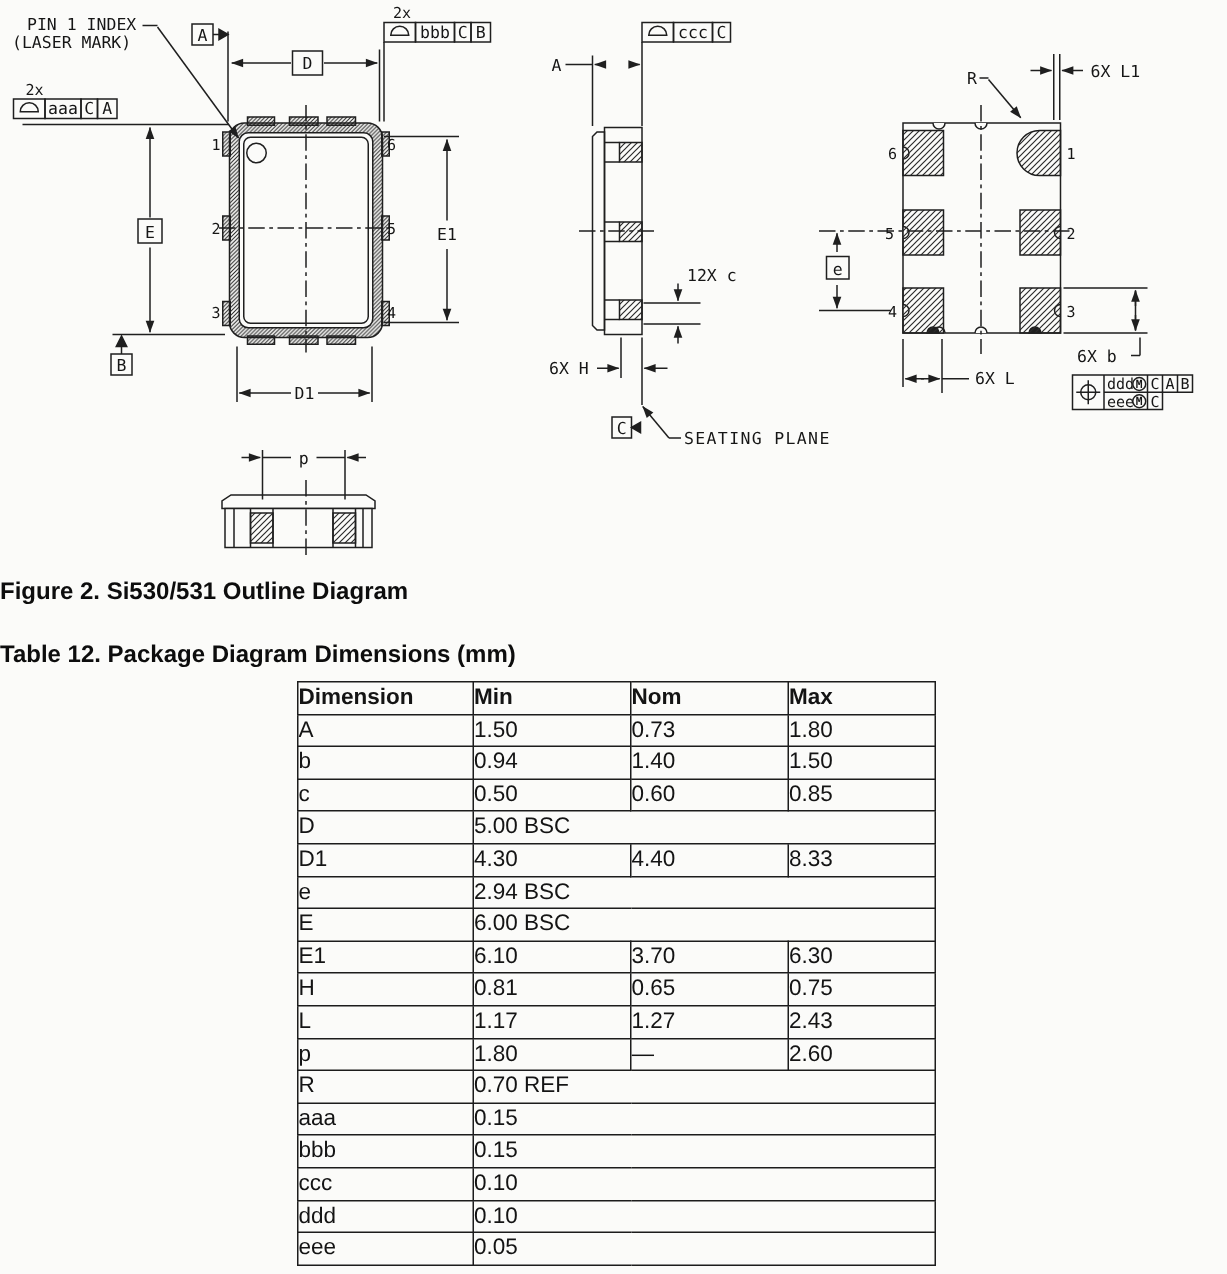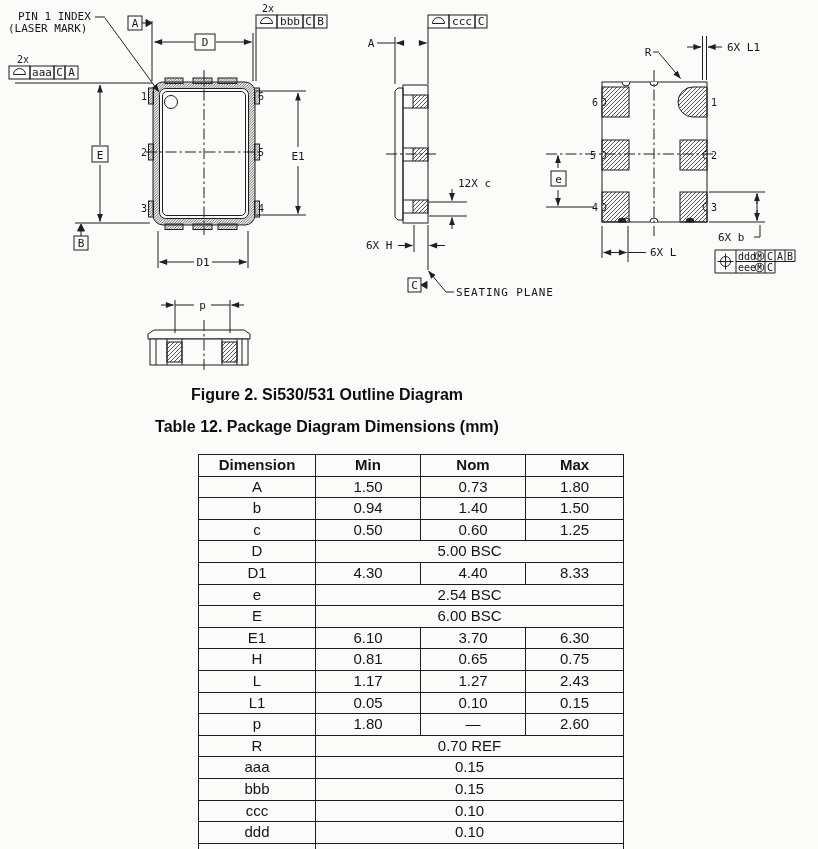--- a/index.html
+++ b/index.html
@@ -12,30 +12,30 @@
   svg { display:block; }
   svg text {
     font-family:"DejaVu Sans Mono", monospace;
     font-size:11px; fill:#161616; stroke:none;
   }
   svg text.pin { font-size:10px; }
   svg text.qty { font-size:10px; }
   svg text.mm  { font-size:7.5px; font-weight:bold; }
   svg text.sp  { font-size:11px; letter-spacing:0.9px; }
   .caption {
-    position:absolute; left:0; width:654px; text-align:center;
+    position:absolute; left:0; width:654px; 
     font-weight:bold; font-size:16px; line-height:20px; color:#0d0d0d;
   }
   table.dims {
     position:absolute; left:198px; top:454px; width:425px;
     border-collapse:collapse; table-layout:fixed;
     font-size:15px; color:#141414;
   }
   table.dims th, table.dims td {
-    border:1.2px solid #1c1c1c; text-align:center; vertical-align:middle;
+    border:1.2px solid #1c1c1c; text-align:left; vertical-align:middle;
     padding:0; height:20.6px; line-height:20.6px; overflow:hidden;
     font-weight:normal;
   }
   table.dims th { font-weight:bold; }
 </style>
 </head>
 <body>
 
 <svg class="abs" style="left:0;top:0" width="818" height="380" viewBox="0 0 818 380">
   <defs>
@@ -327,21 +327,21 @@
         <path d="M175,300 V333 M230,300 V333 M175,305 H194 M211,305 H230"></path>
         <line x1="161" y1="305" x2="173.5" y2="305" marker-end="url(#ah)"></line>
         <line x1="244" y1="305" x2="231.5" y2="305" marker-end="url(#ah)"></line>
         <text x="202.5" y="309" text-anchor="middle">p</text>
       </g>
     </g>
   </g>
 </svg>
 
 <div class="caption" style="top:385px">Figure 2. Si530/531 Outline Diagram</div>
-<div class="caption" style="top:417px">Table 12. Package Diagram Dimensions (mm)</div>
+<div class="caption" style="top:427px">Table 12. Package Diagram Dimensions (mm)</div>
 
 <table class="dims">
   <colgroup>
       <col style="width:117px">
       <col style="width:105px">
       <col style="width:105px">
       <col style="width:98px">
     </colgroup>
   <thead>
     <tr>
@@ -361,35 +361,35 @@
     <tr>
         <td>b</td>
         <td>0.94</td>
         <td>1.40</td>
         <td>1.50</td>
       </tr>
     <tr>
         <td>c</td>
         <td>0.50</td>
         <td>0.60</td>
-        <td>1.25</td>
+        <td>0.85</td>
       </tr>
     <tr>
         <td>D</td>
         <td colspan="3">5.00 BSC</td>
       </tr>
     <tr>
         <td>D1</td>
         <td>4.30</td>
         <td>4.40</td>
         <td>8.33</td>
       </tr>
     <tr>
         <td>e</td>
-        <td colspan="3">2.54 BSC</td>
+        <td colspan="3">2.94 BSC</td>
       </tr>
     <tr>
         <td>E</td>
         <td colspan="3">6.00 BSC</td>
       </tr>
     <tr>
         <td>E1</td>
         <td>6.10</td>
         <td>3.70</td>
         <td>6.30</td>
@@ -400,26 +400,20 @@
         <td>0.65</td>
         <td>0.75</td>
       </tr>
     <tr>
         <td>L</td>
         <td>1.17</td>
         <td>1.27</td>
         <td>2.43</td>
       </tr>
     <tr>
-        <td>L1</td>
-        <td>0.05</td>
-        <td>0.10</td>
-        <td>0.15</td>
-      </tr>
-    <tr>
         <td>p</td>
         <td>1.80</td>
         <td>—</td>
         <td>2.60</td>
       </tr>
     <tr>
         <td>R</td>
         <td colspan="3">0.70 REF</td>
       </tr>
     <tr>

